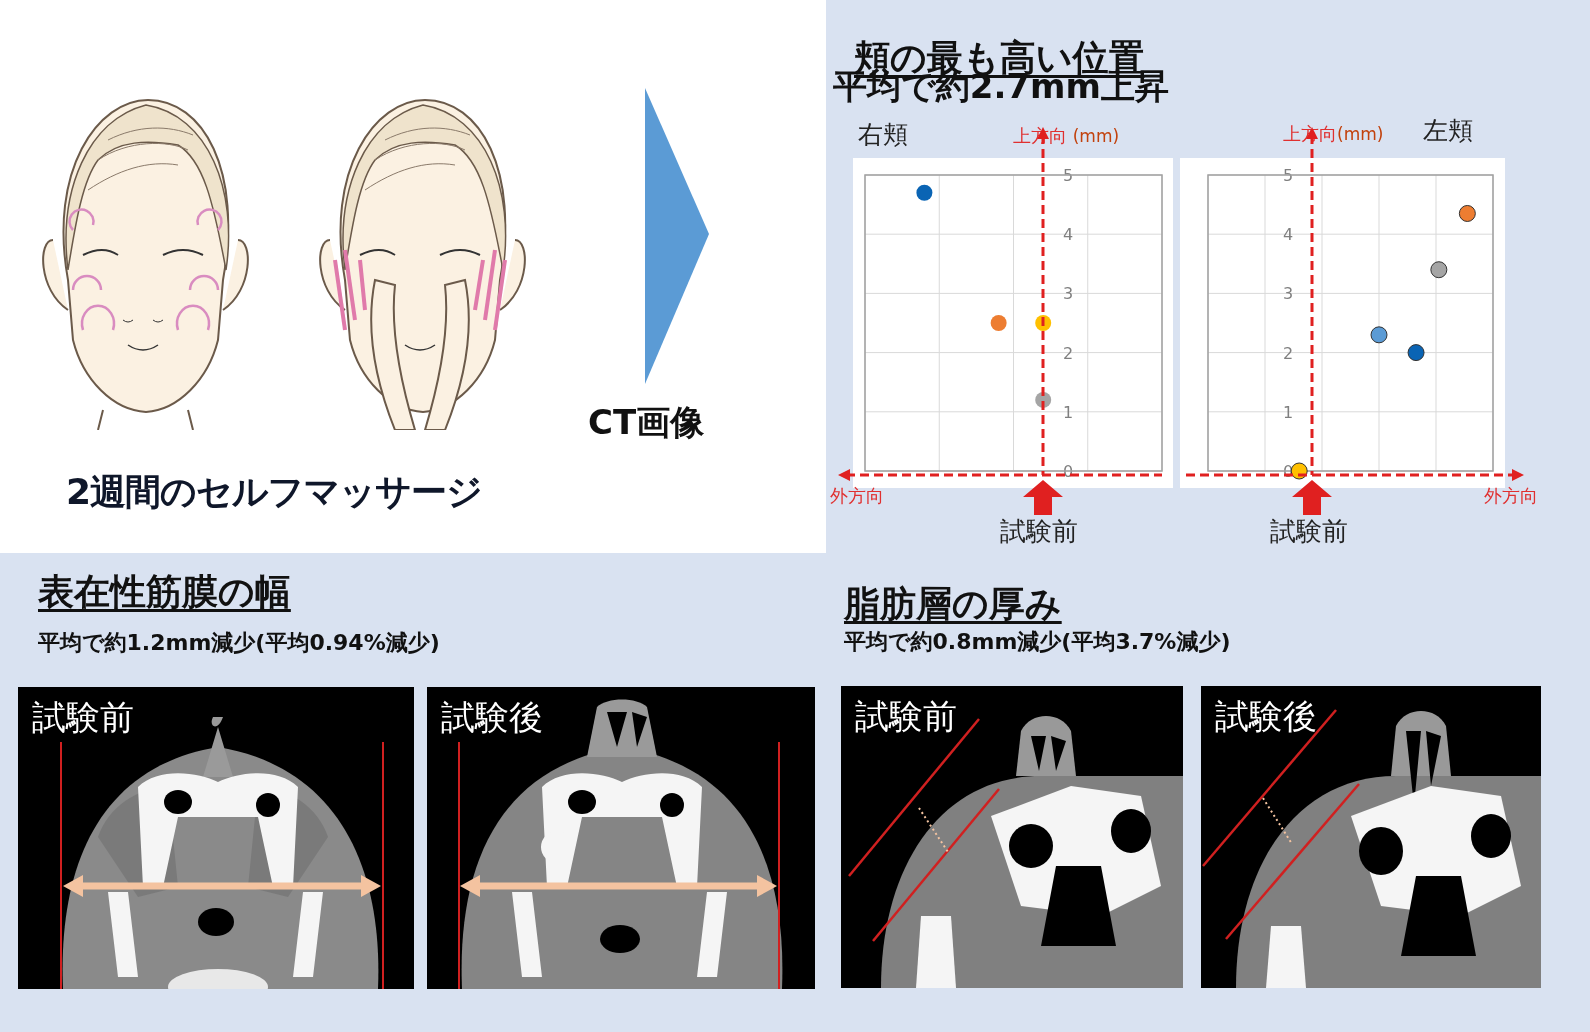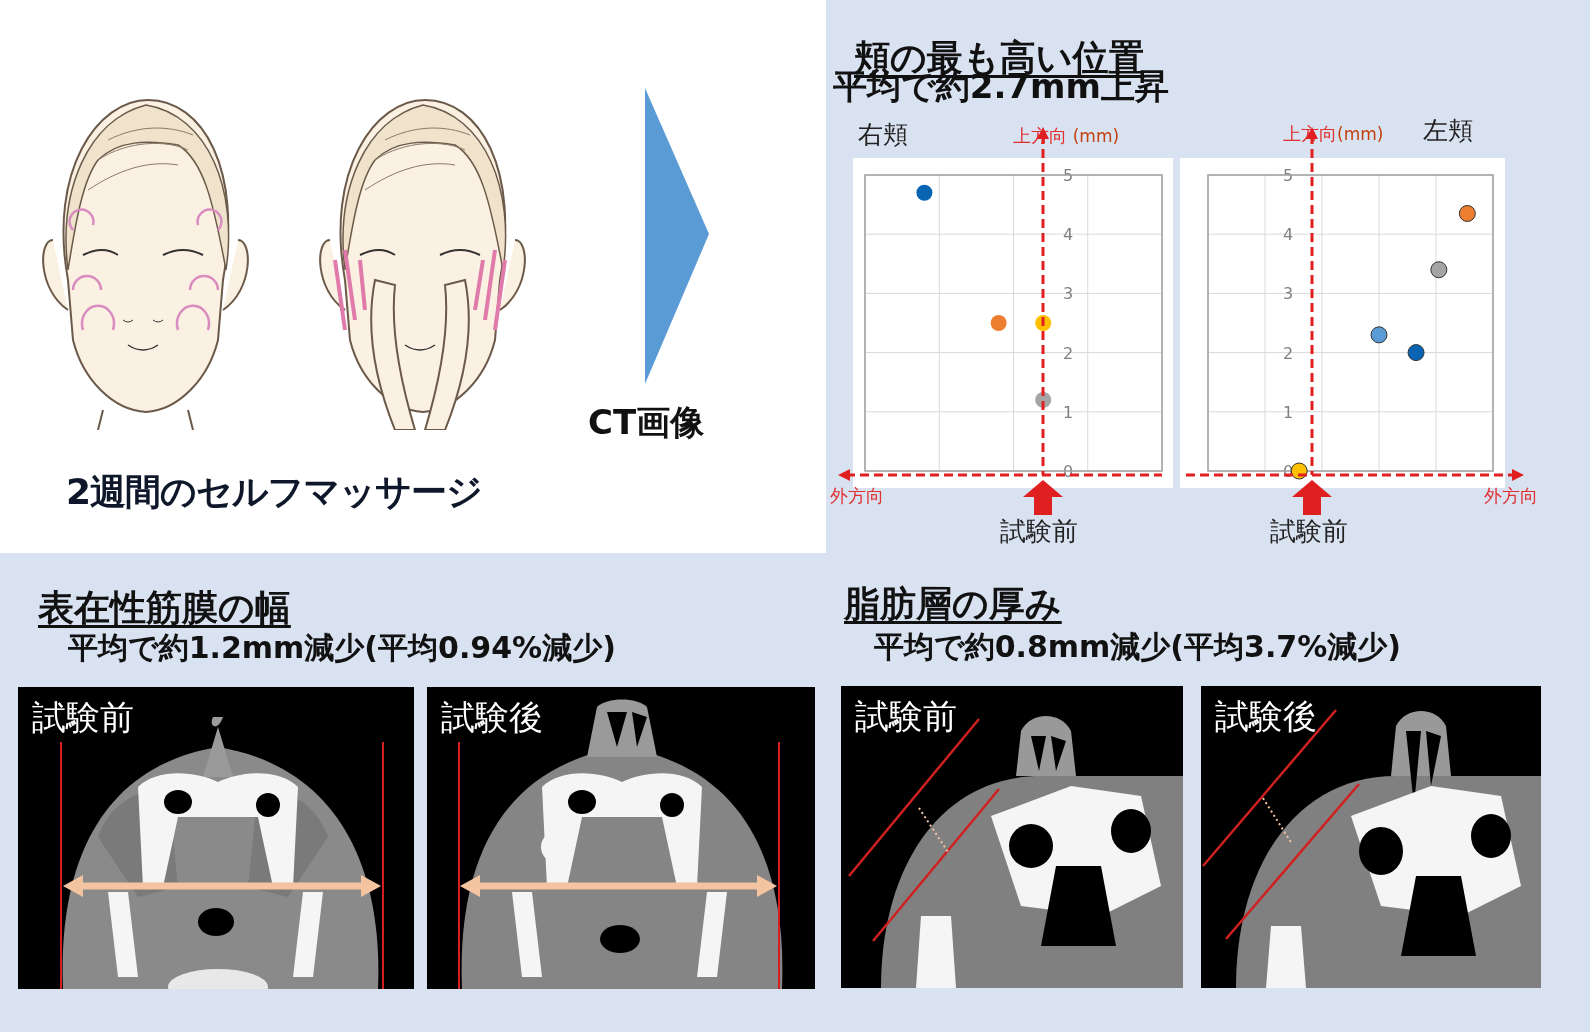--- a/index.html
+++ b/index.html
@@ -26,21 +26,21 @@
   .axis-red { position: absolute; font-size: 18px; color: #e03030; white-space: nowrap; }
   .axis-red .mm { color: #c2410c; font-size: 17px; }
   .trial-label { position: absolute; font-size: 26px; color: #222; }
 
   .chart-box { position: absolute; background: #fff; }
   .chart-box svg { position: absolute; left: 0; top: 0; }
 
   
   .b-title { position: absolute; font-weight: bold; color: #111; white-space: nowrap; }
   .bt1 { font-size: 36px; text-decoration: underline; text-decoration-thickness: 3px; text-underline-offset: 5px; }
-  .bt2 { font-size: 30px; margin-left: 30px; }
+  .bt2 { font-size: 22px; }
 
   .ct-img { position: absolute; background: #000; overflow: hidden; }
   .ct-img svg { position: absolute; left: 0; top: 0; width: 100%; height: 100%; }
   .ct-caption { position: absolute; left: 14px; top: 8px; font-size: 34px; color: #fff; z-index: 2; }
 </style>
 </head>
 <body>
 
 <div class="white-panel"></div>
 <div class="blue-top"></div>
@@ -179,21 +179,21 @@
     <polygon points="217,355 237,372 226,372 226,390 208,390 208,372 197,372"></polygon>
     <polygon points="486,355 506,372 495,372 495,390 477,390 477,372 466,372"></polygon>
   </g>
 </svg>
 
 <div class="axis-red" style="left:830px;top:484px;">外方向</div>
 <div class="axis-red" style="left:1484px;top:484px;">外方向</div>
 <div class="trial-label" style="left:1000px;top:514px;">試験前</div>
 <div class="trial-label" style="left:1270px;top:514px;">試験前</div>
 
-<div class="b-title bt1" style="left:38px;top:584px;text-align:right;">表在性筋膜の幅</div>
+<div class="b-title bt1" style="left:38px;top:568px;text-align:right;">表在性筋膜の幅</div>
 <div class="b-title bt2" style="left:38px;top:628px;">平均で約1.2mm減少(平均0.94%減少)</div>
 
 <div class="ct-img" style="left:18px;top:687px;width:396px;height:302px;">
   <span class="ct-caption">試験前</span>
   <svg viewBox="0 0 396 302" preserveAspectRatio="none">
     <path d="M45 302 C40 180 80 80 200 60 C320 80 365 180 360 302 Z" fill="#8a8a8a"></path>
     <path d="M195 30 C190 40 200 45 205 30 Z M200 40 L185 90 L215 90 Z" fill="#9a9a9a"></path>
     <path d="M80 150 C90 120 120 100 150 100 L160 200 L120 210 Z" fill="#7a7a7a"></path>
     <path d="M310 150 C300 120 270 100 240 100 L230 200 L270 210 Z" fill="#7a7a7a"></path>
     <path d="M120 100 C140 80 180 85 200 95 C220 85 260 80 280 100 L275 200 L255 200 L240 130 L160 130 L145 200 L125 200 Z" fill="#f5f5f5"></path>

